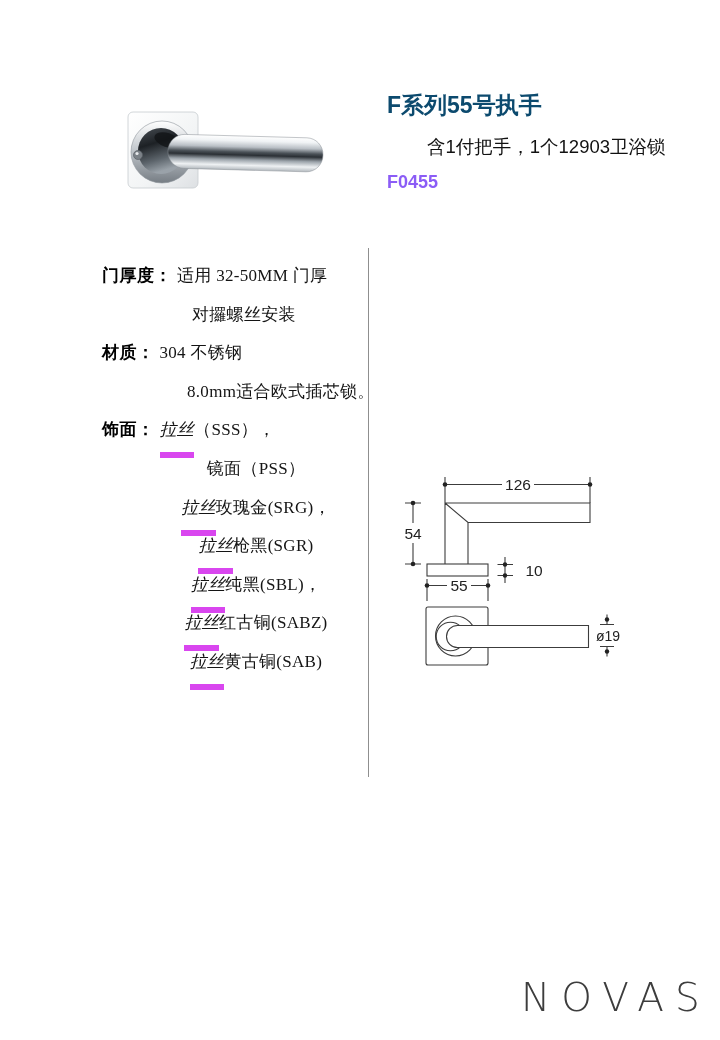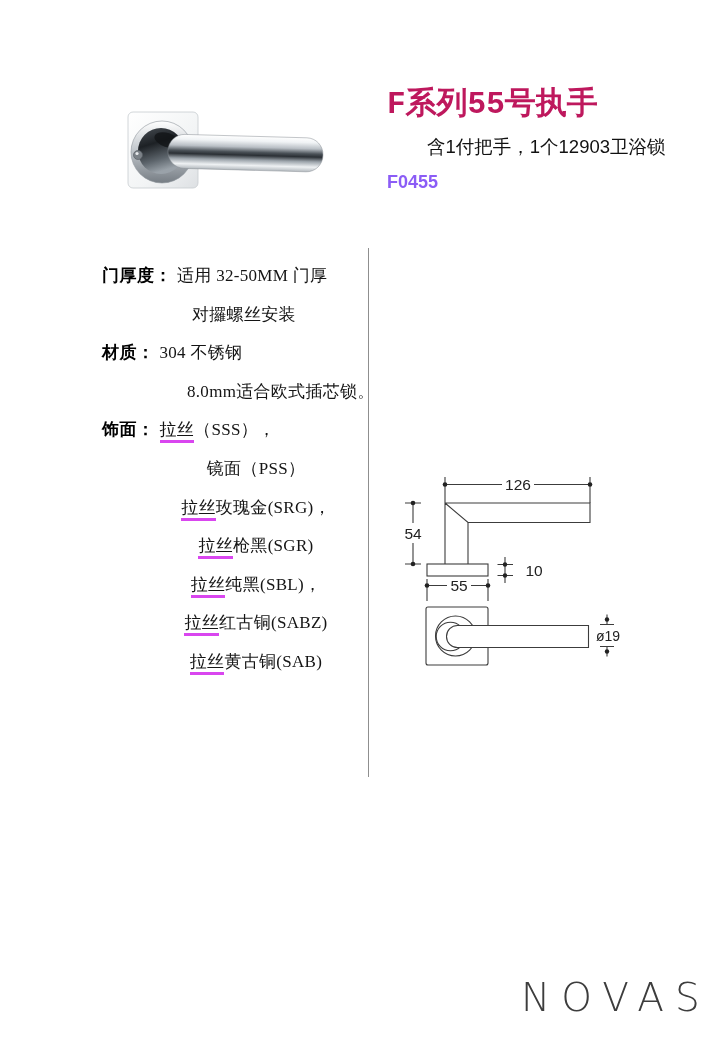--- a/index.html
+++ b/index.html
@@ -1,30 +1,30 @@
 <!DOCTYPE html>
 <html><head>
 <meta charset="utf-8">
 <style>
   html,body{margin:0;padding:0;background:#ffffff;}
   #page{position:relative;width:720px;height:1040px;background:#ffffff;overflow:hidden;
         font-family:"Liberation Sans",sans-serif;color:#1a1a1a;}
 
   
   .title-block{position:absolute;left:387px;top:90px;width:300px;}
-  .prod-title{font-family:Liberation Mono, monospace;font-weight:bold;font-size:31px;line-height:30px;color:#be185d;}
+  .prod-title{font-family:Liberation Sans, sans-serif;font-weight:bold;font-size:23px;line-height:30px;color:#0c4a6e;}
   .prod-subtitle{font-family:"Liberation Sans",sans-serif;font-weight:500;font-size:18.5px;line-height:24px;margin-top:15px;color:#111;margin-left:40px;}
   .prod-model{font-family:"Liberation Sans",sans-serif;font-weight:bold;font-size:18px;line-height:22px;margin-top:12px;color:#8b5cf6;}
 
   
   .specs{position:absolute;left:102px;top:257px;width:255px;}
   .spec-row{height:38.6px;line-height:38.6px;font-size:17px;white-space:nowrap;}
   .spec-label{font-family:"Liberation Sans",sans-serif;font-weight:bold;color:#000;margin-right:5px;letter-spacing:0.5px;}
   .spec-value,.spec-u{font-family:"Liberation Serif",serif;color:#141414;letter-spacing:0.3px;}
-  .spec-u{border-bottom:3px solid #d946ef;padding-bottom:1px;}
+  .spec-u{border-bottom:6px solid #d946ef;padding-bottom:13px;font-style:italic;}
   .ind-a{padding-left:90px;}
   .ind-b{padding-left:85px;}
   .ind-c{padding-left:53px;text-align:center;}
 
   
   .vdivider{position:absolute;left:368px;top:248px;width:1px;height:529px;background:#8f8f8f;}
 
   
   .photo-svg{position:absolute;left:105px;top:90px;}
   .drawing-svg{position:absolute;left:395px;top:460px;}

